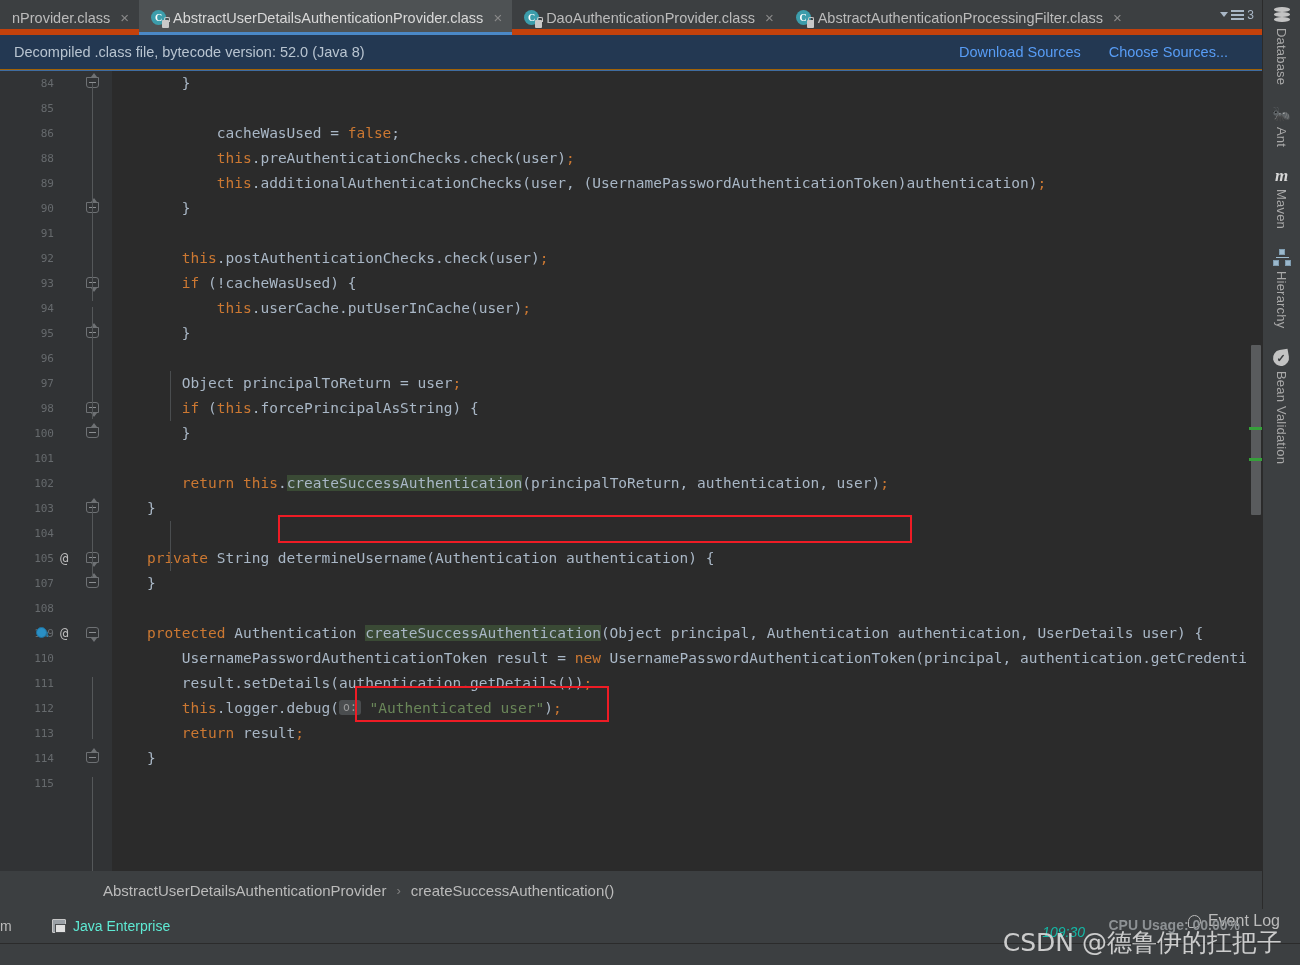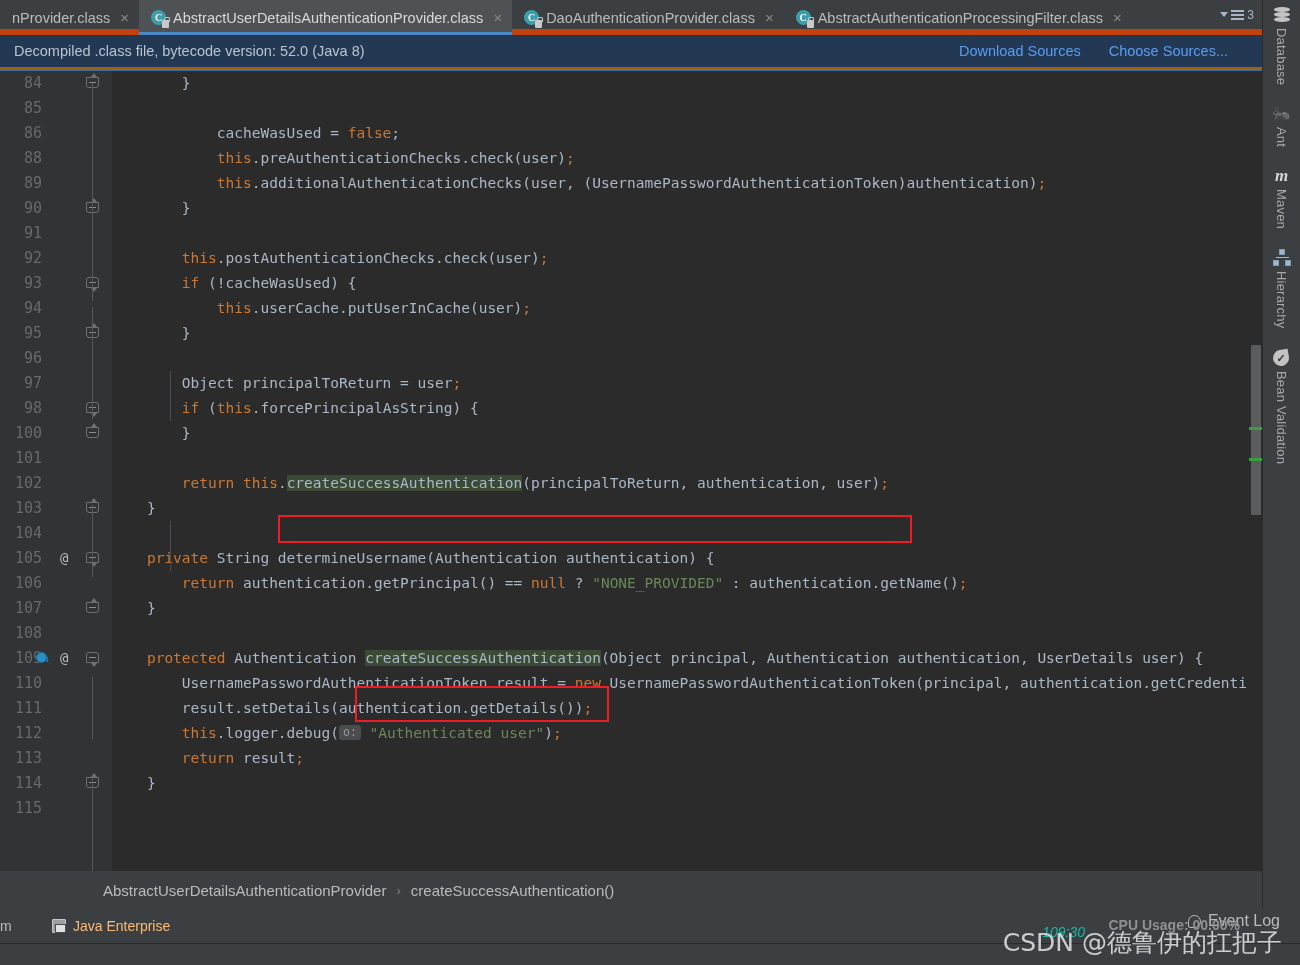--- a/index.html
+++ b/index.html
@@ -60,21 +60,21 @@
     width: 0; height: 0; border-left: 4px solid transparent;
     border-right: 4px solid transparent; border-top: 5px solid #a9b7c6;
   }
   .burger { display: inline-flex; flex-direction: column; gap: 2px; }
   .burger i { display: block; width: 13px; height: 2px; background: #a9b7c6; }
 
   
   .notifbar {
     position: absolute; left: 0; top: 35px; width: 1262px; height: 36px;
     background: #233852; display: flex; align-items: center;
-    padding: 12px 14px; border-bottom: 4px solid #a16207;
+    padding: 12px 14px; border-bottom: 2px solid #a16207;
   }
   .notif-text { color: #b8c4d0; font-size: 14.5px; }
   .notif-actions { margin-left: auto; display: flex; gap: 28px; padding-right: 20px; }
   .notif-link { color: #589df6; font-size: 14.5px; }
 
   
   .editor {
     position: absolute; left: 0; top: 71px; width: 1262px; height: 800px;
     background: #2b2b2b; overflow: hidden;
   }
@@ -84,22 +84,22 @@
   }
   .code-area {
     position: absolute; left: 0; top: 0; right: 0; bottom: 0;
   }
   .line {
     position: relative; height: 25px; line-height: 25px;
     font-family: "DejaVu Sans Mono", monospace; font-size: 14.5px;
     white-space: pre;
   }
   .lineno {
-    position: absolute; left: 4px; top: 0; width: 38px; text-align: right;
-    color: #666a6d; font-size: 15px;
+    position: absolute; left: 16px; top: 0; width: 38px; text-align: right;
+    color: #666a6d; font-size: 11px;
     font-family: "DejaVu Sans Mono", monospace;
   }
   .linecode {
     position: absolute; left: 112px; top: 0; color: #a9b7c6;
   }
   
   .kw  { color: #cc7832; }
   .str { color: #6a8759; }
   .pl  { color: #a9b7c6; }
 
@@ -194,21 +194,21 @@
     position: absolute; left: 0; top: 909px; width: 1300px; height: 34px;
     background: #3c3f41; display: flex; align-items: center;
   }
   .sb-left-edge {
     position: absolute; left: 0; top: 0; width: 16px; height: 34px;
     color: #bbbbbb; font-size: 14px; display: flex;
     align-items: center; justify-content: flex-start; padding-left: 0px;
   }
   .sb-item {
     display: flex; align-items: center; gap: 7px;
-    color: #fdba74; font-size: 14px; padding-left: 8px;
+    color: #5eead4; font-size: 14px; padding-left: 8px;
   }
   .sb-ent-icon {
     width: 14px; height: 14px; background: #9aa0a6;
     border: 1px solid #c6c6c6; position: relative; border-radius: 1px;
   }
   .sb-ent-icon::after {
     content: ""; position: absolute; left: 2px; top: 4px;
     width: 9px; height: 7px; border: 1px solid #4a4d4f; background: #e0e0e0;
   }
   .eventlog {
@@ -359,21 +359,20 @@
         <div class="line"><span class="lineno">95</span><span class="fold end"><span class="box"></span><span class="minus"></span></span><span class="linecode"><span class="pl">        }</span></span></div>
         <div class="line"><span class="lineno">96</span><span class="linecode"></span></div>
         <div class="line"><span class="lineno">97</span><span class="linecode"><span class="pl">        Object principalToReturn = user</span><span class="kw">;</span></span></div>
         <div class="line"><span class="lineno">98</span><span class="fold open"><span class="box"></span><span class="minus"></span></span><span class="linecode"><span class="pl">        </span><span class="kw">if</span><span class="pl"> (</span><span class="kw">this</span><span class="pl">.forcePrincipalAsString) {</span></span></div>
         <div class="line"><span class="lineno">100</span><span class="fold end"><span class="box"></span><span class="minus"></span></span><span class="linecode"><span class="pl">        }</span></span></div>
         <div class="line"><span class="lineno">101</span><span class="linecode"></span></div>
         <div class="line"><span class="lineno">102</span><span class="linecode"><span class="pl">        </span><span class="kw">return</span><span class="pl"> </span><span class="kw">this</span><span class="pl">.</span><span class="pl hl-green">createSuccessAuthentication</span><span class="pl">(principalToReturn, authentication, user)</span><span class="kw">;</span></span></div>
         <div class="line"><span class="lineno">103</span><span class="fold end"><span class="box"></span><span class="minus"></span></span><span class="linecode"><span class="pl">    }</span></span></div>
         <div class="line"><span class="lineno">104</span><span class="linecode"></span></div>
         <div class="line"><span class="lineno">105</span><span class="at-mark">@</span><span class="fold open"><span class="box"></span><span class="minus"></span></span><span class="linecode"><span class="pl">    </span><span class="kw">private</span><span class="pl"> String determineUsername(Authentication authentication) {</span></span></div>
-        <div class="line"><span class="lineno">106</span><span class="linecode"><span class="pl">        </span><span class="kw">return</span><span class="pl"> authentication.getPrincipal() == </span><span class="kw">null</span><span class="pl"> ? </span><span class="str">"NONE_PROVIDED"</span><span class="pl"> : authentication.getName()</span><span class="kw">;</span></span></div>
         <div class="line"><span class="lineno">107</span><span class="fold end"><span class="box"></span><span class="minus"></span></span><span class="linecode"><span class="pl">    }</span></span></div>
         <div class="line"><span class="lineno">108</span><span class="linecode"></span></div>
         <div class="line"><span class="lineno">109</span><span class="ovr-icon"><span class="oc"></span><span class="arw">↓</span></span><span class="at-mark">@</span><span class="fold open"><span class="box"></span><span class="minus"></span></span><span class="linecode"><span class="pl">    </span><span class="kw">protected</span><span class="pl"> Authentication </span><span class="caretbar"></span><span class="pl hl-green">createSuccessAuthentication</span><span class="pl">(Object principal, Authentication authentication, UserDetails user) {</span></span></div>
         <div class="line"><span class="lineno">110</span><span class="linecode"><span class="pl">        UsernamePasswordAuthenticationToken result = </span><span class="kw">new</span><span class="pl"> UsernamePasswordAuthenticationToken(principal, authentication.getCredenti</span></span></div>
         <div class="line"><span class="lineno">111</span><span class="linecode"><span class="pl">        result.setDetails(authentication.getDetails())</span><span class="kw">;</span></span></div>
         <div class="line"><span class="lineno">112</span><span class="linecode"><span class="pl">        </span><span class="kw">this</span><span class="pl">.logger.debug(</span><span class="pl hint">o:</span><span class="pl"> </span><span class="str">"Authenticated user"</span><span class="pl">)</span><span class="kw">;</span></span></div>
         <div class="line"><span class="lineno">113</span><span class="linecode"><span class="pl">        </span><span class="kw">return</span><span class="pl"> result</span><span class="kw">;</span></span></div>
         <div class="line"><span class="lineno">114</span><span class="fold end"><span class="box"></span><span class="minus"></span></span><span class="linecode"><span class="pl">    }</span></span></div>
         <div class="line"><span class="lineno">115</span><span class="linecode"></span></div>
         <div class="vline" style="top: 12px; height: 218px;"></div>

